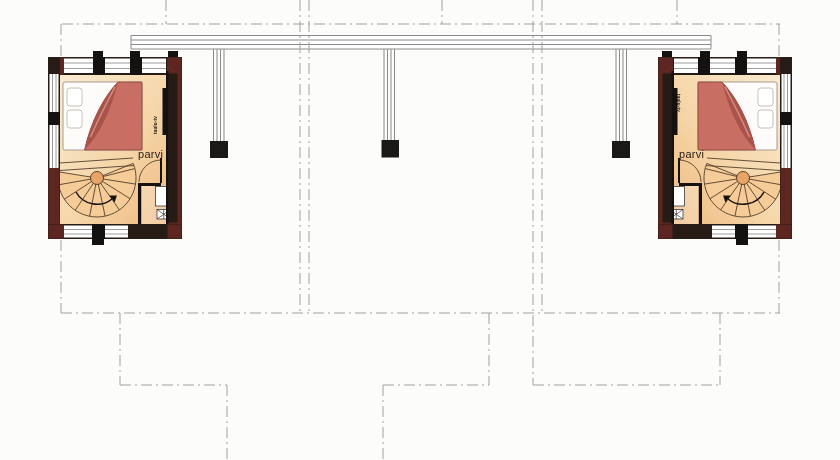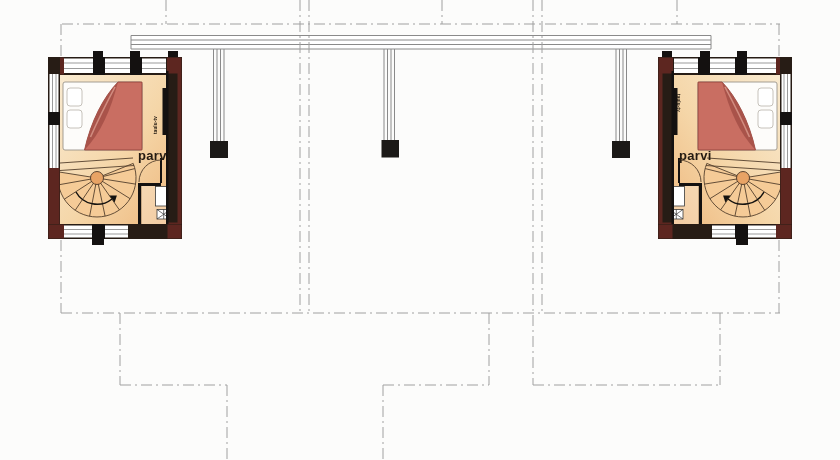--- a/index.html
+++ b/index.html
@@ -26,21 +26,21 @@
   .fold{fill:var(--bed-fold,#a9534a);}
   .foldHi{stroke:var(--bed-fold-light,#d8968a);stroke-width:1.6;fill:none;opacity:.85;}
   .bedbase{fill:#fdfcfa;stroke:#9a948b;stroke-width:.9;}
   .pillow{fill:#ffffff;stroke:#b8b3aa;stroke-width:.8;}
   .arrow{stroke:#151310;stroke-width:1.5;fill:none;}
   .ah{fill:#151310;}
   .fix{fill:#ffffff;stroke:#3a3a3a;stroke-width:.8;}
   .fixline{stroke:#333;stroke-width:.7;fill:none;}
   .bathlight{fill:rgba(255,255,255,.28);}
   .label-parvi{
-    position:absolute;font-size:13px;font-weight:bold;letter-spacing:.3px;
+    position:absolute;font-size:11px;font-weight:normal;letter-spacing:.3px;
     color:var(--label-color,#241b12);line-height:1;
   }
   .label-tv{
     position:absolute;font-size:4.5px;font-weight:bold;letter-spacing:.2px;
     color:var(--label-color,#241b12);writing-mode:vertical-rl;line-height:1;height:40px;
   }
   .label-tv.flip{transform:rotate(180deg);}
 </style>
 </head>
 <body>

